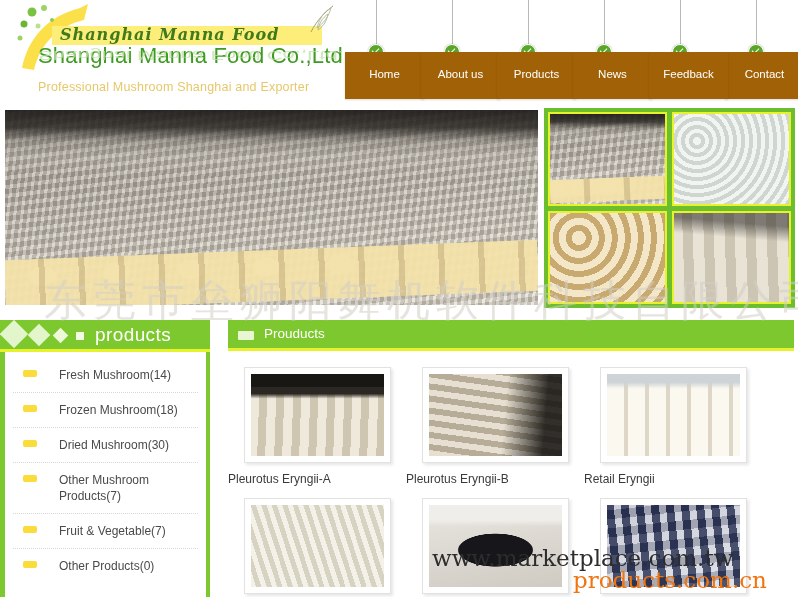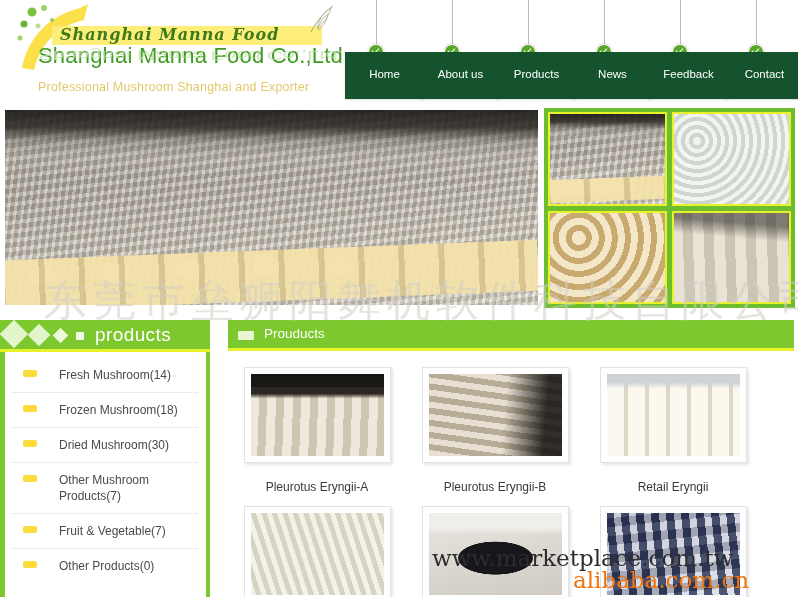--- a/index.html
+++ b/index.html
@@ -84,21 +84,21 @@
   
   .nav {
     position: absolute;
     left: 345px; top: 0;
     width: 453px; height: 105px;
   }
   .nav-item {
     position: absolute;
     top: 52px;
     width: 79px; height: 47px;
-    background: #14532d;
+    background: #a16207;
     box-shadow: 0 1px 2px rgba(0,0,0,0.14);
   }
   .nav-string {
     position: absolute;
     top: 0;
     width: 1px; height: 52px;
     background: #b9b9b9;
   }
   .nav-badge {
     position: absolute;
@@ -377,22 +377,22 @@
     box-sizing: border-box;
     padding: 6px;
     margin: 0 auto;
   }
   .card-img {
     position: relative;
     width: 100%; height: 100%;
     overflow: hidden;
   }
   .card-caption {
-    margin-top: 17px;
-    text-align: center;
+    margin-top: 9px;
+    text-align: left;
     font-size: 12px;
     color: #3a3a3a;
   }
 
   
   .wm-market {
     position: absolute;
     left: 432px; top: 545px;
     font-family: "DejaVu Serif", serif;
     font-size: 23px;
@@ -588,13 +588,13 @@
               <div class="ph ph-packs"></div>
             </div>
         </div>
         <div class="card-caption"></div>
       </div>
     </div>
   </div>
 </div>
 
 <div class="wm-market">www.marketplace.com.tw</div>
-<div class="wm-alibaba">alibaba.com.cn</div>
+<div class="wm-alibaba">products.com.cn</div>
 
 </body></html>

